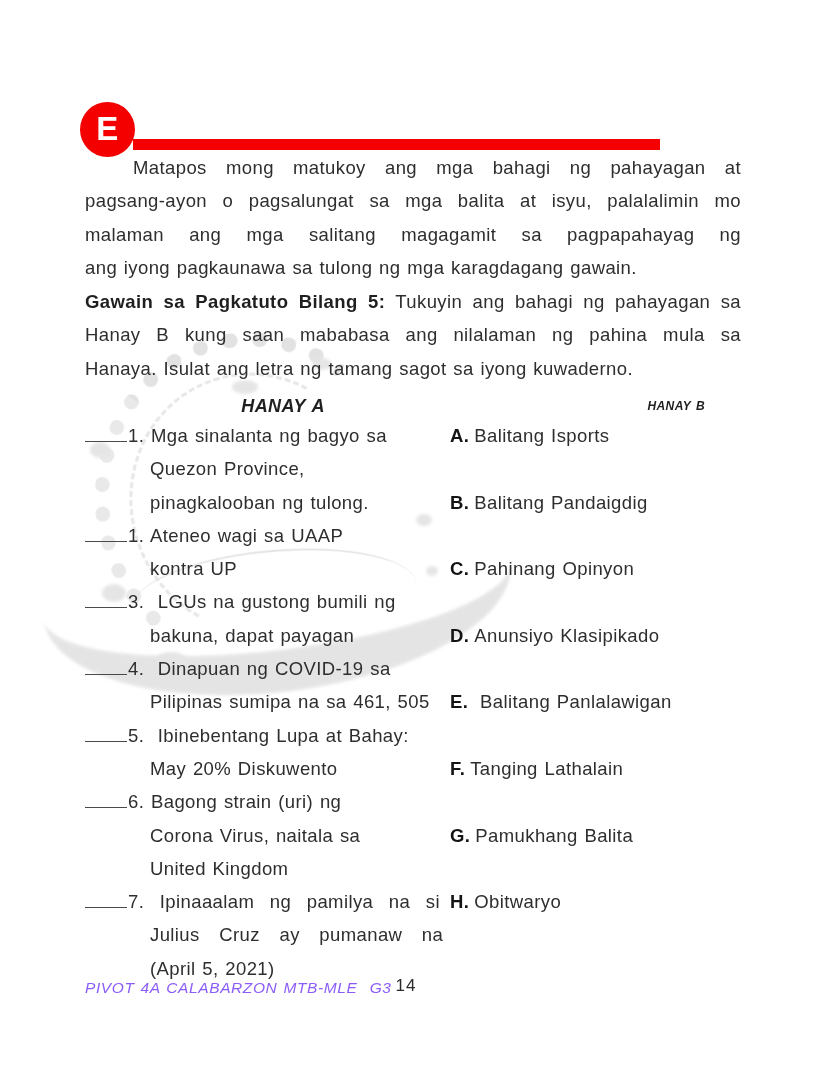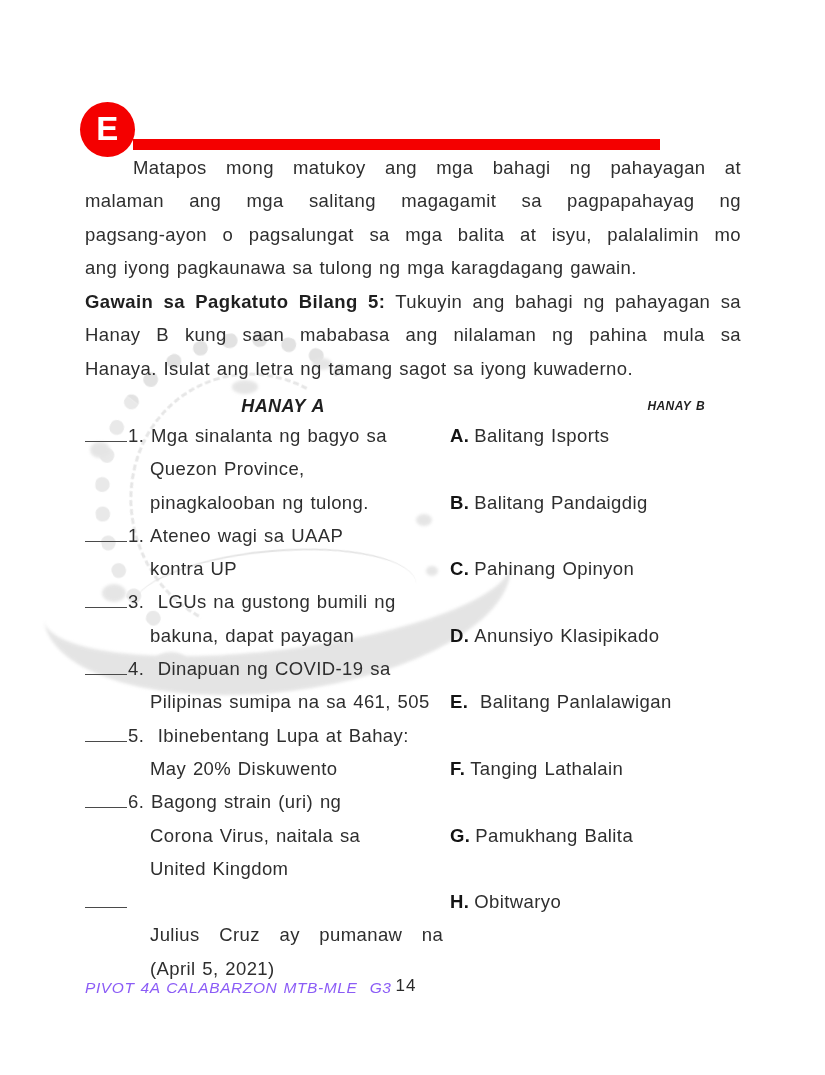--- a/index.html
+++ b/index.html
@@ -106,22 +106,22 @@
     <div class="wm-dot wm-d7"></div>
   </div>
 
   <div class="badge">
     <span class="badge-letter">E</span>
   </div>
   <div class="rule"></div>
 
   <div class="para intro">
     <div class="pline indent1">Matapos mong matukoy ang mga bahagi ng pahayagan at</div>
+    <div class="pline">pagsang-ayon o pagsalungat sa mga balita at isyu,  palalalimin mo</div>
     <div class="pline">malaman ang mga salitang magagamit sa pagpapahayag ng</div>
-    <div class="pline">pagsang-ayon o pagsalungat sa mga balita at isyu,  palalalimin mo</div>
     <div class="pline last">ang iyong pagkaunawa sa tulong ng mga karagdagang gawain.</div>
   </div>
 
   <div class="para activity">
     <div class="pline"><span class="bold-lead">Gawain sa Pagkatuto Bilang 5:</span><span>  Tukuyin ang bahagi ng pahayagan sa</span></div>
     <div class="pline">Hanay B kung saan mababasa ang nilalaman ng pahina mula sa</div>
     <div class="pline last">Hanaya. Isulat ang letra ng tamang sagot sa iyong kuwaderno.</div>
   </div>
 
   <div class="match-headers">
@@ -173,21 +173,21 @@
       <span class="acell"><span class="blank"></span><span>6. Bagong strain (uri) ng</span></span>
     </div>
     <div class="mrow">
       <span class="acell cont">Corona Virus, naitala sa</span>
       <span class="bcell"><span class="blet">G.</span><span>Pamukhang Balita</span></span>
     </div>
     <div class="mrow">
       <span class="acell cont">United Kingdom</span>
     </div>
     <div class="mrow">
-      <span class="acell js1"><span class="blank"></span></span>
+      <span class="acell js1"><span class="blank"></span><span>7. Ipinaaalam ng pamilya na si</span></span>
       <span class="bcell"><span class="blet">H.</span><span>Obitwaryo</span></span>
     </div>
     <div class="mrow">
       <span class="acell cont js2">Julius Cruz ay pumanaw na</span>
     </div>
     <div class="mrow">
       <span class="acell cont">(April 5, 2021)</span>
     </div>
   </div>
 

